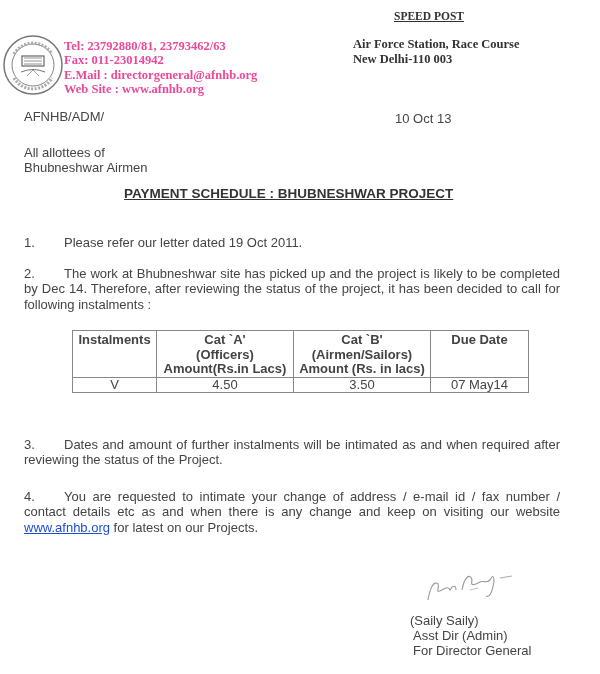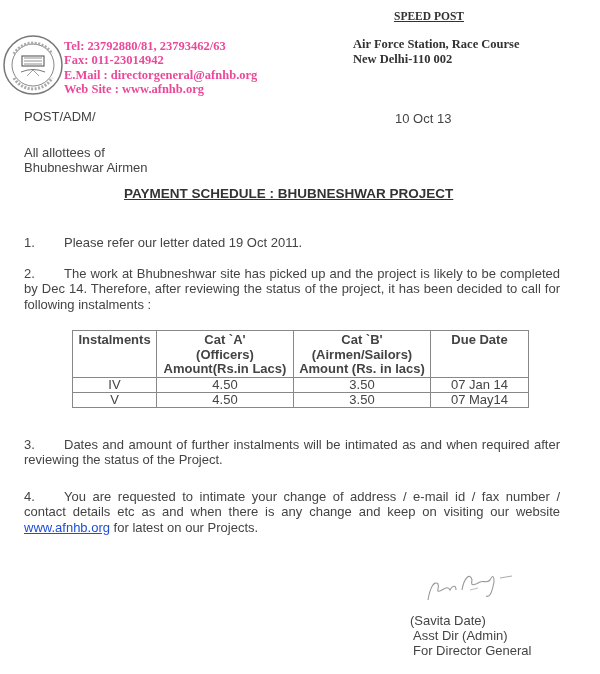--- a/index.html
+++ b/index.html
@@ -56,24 +56,24 @@
   <div>Tel: 23792880/81, 23793462/63</div>
   <div>Fax: 011-23014942</div>
   <div>E.Mail : directorgeneral@afnhb.org</div>
   <div>Web Site : www.afnhb.org</div>
 </div>
 
 <div class="abs serif speed">SPEED POST</div>
 
 <div class="abs serif addr">
   <div>Air Force Station, Race Course</div>
-  <div>New Delhi-110 002</div>
+  <div>New Delhi-110 003</div>
 </div>
 
-<div class="abs sans ref">POST/ADM/</div>
+<div class="abs sans ref">AFNHB/ADM/</div>
 <div class="abs sans date">10 Oct 13</div>
 
 <div class="abs sans to">
   <div>All allottees of</div>
   <div>Bhubneshwar Airmen</div>
 </div>
 
 <div class="abs sans title">PAYMENT SCHEDULE : BHUBNESHWAR PROJECT</div>
 
 <div class="para sans p1">
@@ -100,26 +100,20 @@
         <div>(Airmen/Sailors)</div>
         <div>Amount (Rs. in lacs)</div>
       </th>
       <th class="c4">
         <div>Due Date</div>
       </th>
     </tr>
   </thead>
   <tbody>
     <tr>
-      <td>IV</td>
-      <td>4.50</td>
-      <td>3.50</td>
-      <td>07 Jan 14</td>
-    </tr>
-    <tr>
       <td>V</td>
       <td>4.50</td>
       <td>3.50</td>
       <td>07 May14</td>
     </tr>
   </tbody>
 </table>
 
 <div class="para sans p3">
   <span class="num">3.</span><span>Dates and amount of further instalments will be intimated as and when required after reviewing the status of the Project.</span>
@@ -132,16 +126,16 @@
 <div class="sig">
   <svg width="110" height="50" viewBox="0 0 110 50">
     <path d="M8 40 C10 28 14 20 18 24 C20 28 14 34 22 30 C26 28 28 26 30 30 C32 26 36 24 36 30" fill="none" stroke="#999" stroke-width="1.1"></path>
     <path d="M42 30 C44 18 50 12 52 20 C50 28 56 24 60 22 C64 20 66 24 70 20 C72 16 74 14 74 22 C72 32 70 38 66 36" fill="none" stroke="#999" stroke-width="1.1"></path>
     <path d="M80 18 L92 16" fill="none" stroke="#aaa" stroke-width="1"></path>
     <path d="M50 30 L58 28" fill="none" stroke="#aaa" stroke-width="0.8"></path>
   </svg>
 </div>
 
 <div class="abs sans signer">
-  <div>(Savita Date)</div>
+  <div>(Saily Saily)</div>
   <div style="padding-left:3px">Asst Dir (Admin)</div>
   <div style="padding-left:3px">For Director General</div>
 </div>
 
 </body></html>

